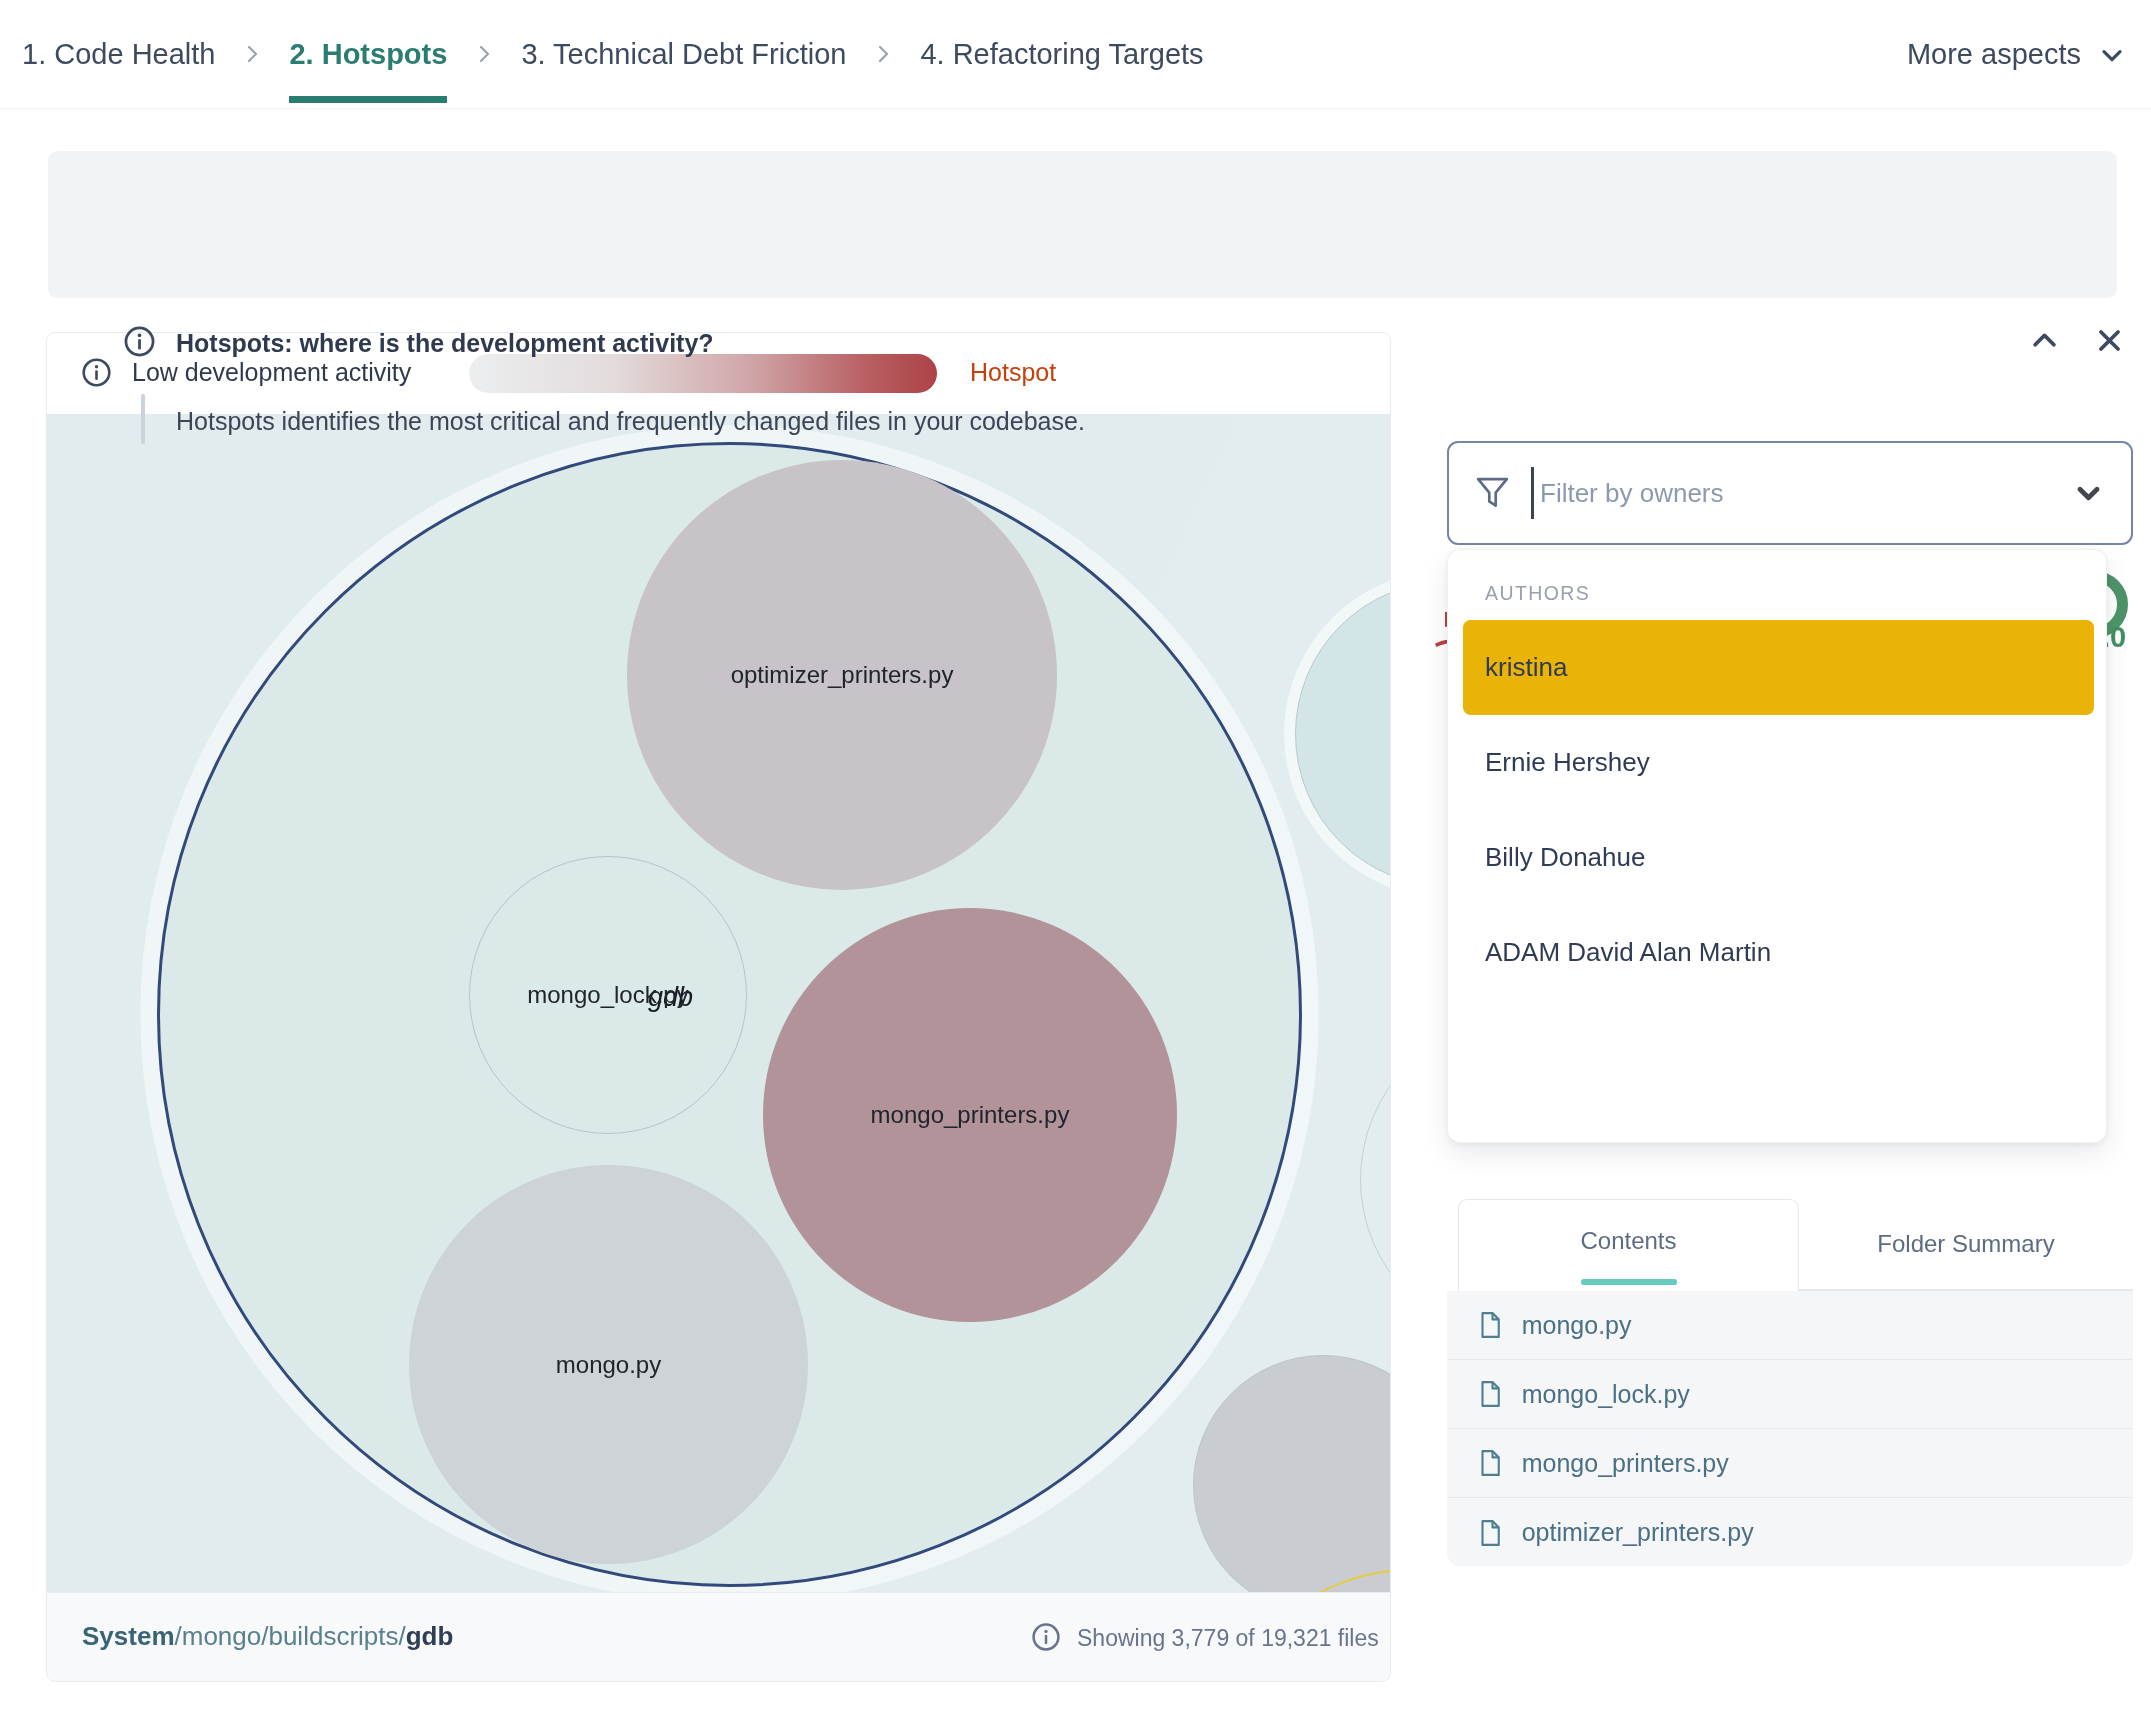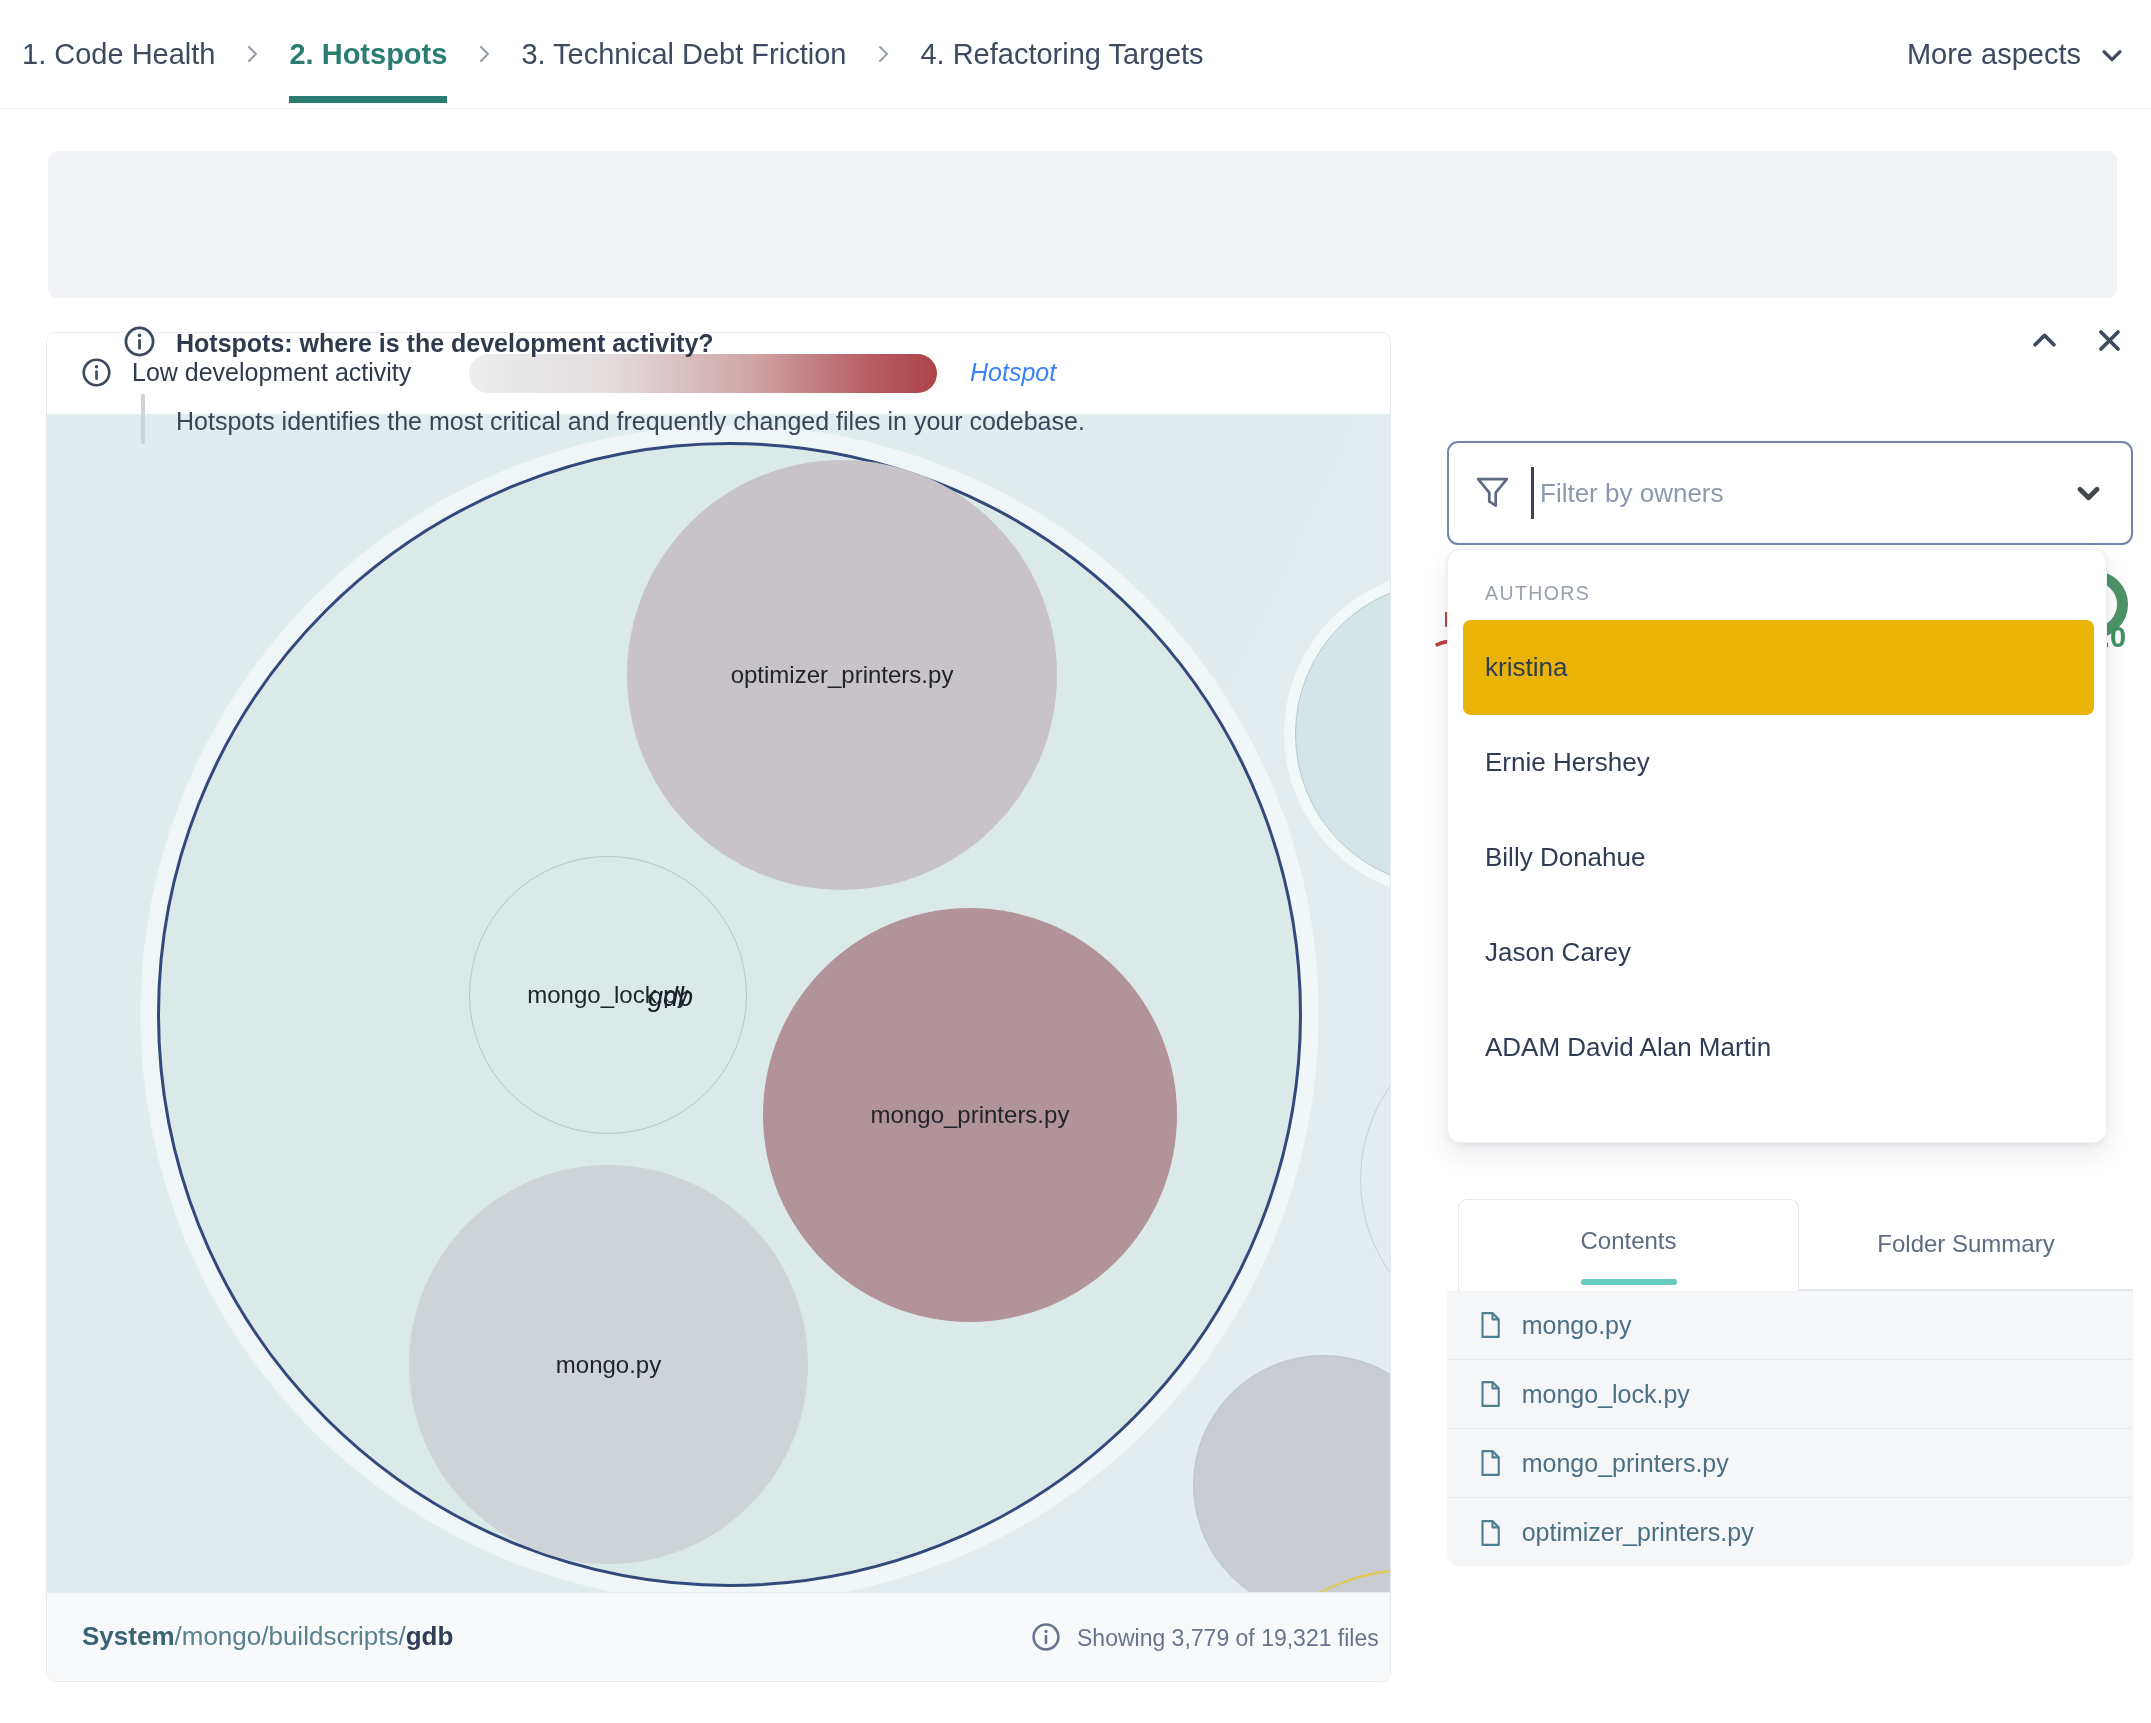--- a/index.html
+++ b/index.html
@@ -29,21 +29,21 @@
   .banner-btn.close{left:2041px;}
 
   
   .map-card{position:absolute;left:46px;top:332px;width:1345px;height:1350px;background:#ffffff;
             border:1.4px solid #e7eaee;border-radius:9.3px;box-sizing:border-box;overflow:hidden;z-index:1;padding-left:27px;}
   .legend-row{position:absolute;left:0;top:0;width:100%;height:81px;background:#ffffff;}
   .legend-info{position:absolute;left:33px;top:23px;width:33px;height:33px;color:#3d4a5f;}
   .legend-low{position:absolute;left:85px;top:25px;font-size:25px;color:#2f3a4e;}
   .legend-pill{position:absolute;left:422px;top:21.3px;width:468px;height:39px;border-radius:19.5px;
                background:linear-gradient(90deg,#eceeef 0%,#e3dcdd 30%,#d0a6a8 60%,#b85f62 85%,#ad4348 100%);}
-  .legend-high{position:absolute;left:923px;top:25px;font-size:25px;color:#3b82f6;font-style:italic;}
+  .legend-high{position:absolute;left:923px;top:25px;font-size:25px;color:#c2410c;}
 
   .map-area{position:absolute;left:0;top:81px;width:1345px;height:1178px;overflow:hidden;
             background:linear-gradient(115deg,#e1ecee 55%,#e3edf0 70%);}
   .bubble{position:absolute;border-radius:50%;display:flex;align-items:center;justify-content:center;box-sizing:border-box;}
   .bubble .blabel{font-size:24px;color:#20252b;}
   .b-folder{left:110px;top:28px;width:1145px;height:1145px;background:#dbe9e9;
             border:3.7px solid #31497b;box-shadow:0 0 0 16.7px rgba(255,255,255,.5);}
   .b-optimizer{left:580px;top:46px;width:430px;height:430px;background:#c7c3c8;}
   .b-lock{left:422px;top:442px;width:278px;height:278px;background:transparent;border:1.4px solid #b7c5ca;}
   .b-printers{left:716px;top:494px;width:414px;height:414px;background:#b29399;}
@@ -246,21 +246,20 @@
         <path d="M2 20c2-1 4-2 7-2"></path>
       </svg>
   </span>
 
   <div class="dropdown">
     <div class="dd-label">AUTHORS</div>
     <div class="dd-list">
       <div class="dd-row hl">kristina</div>
       <div class="dd-row">Ernie Hershey</div>
       <div class="dd-row">Billy Donahue</div>
-      <div class="dd-row">Jason Carey</div>
       <div class="dd-row">ADAM David Alan Martin</div>
     </div>
   </div>
 
   <div class="tab-card">
     <span class="tlabel">Contents</span>
     <span class="tab-underline"></span>
   </div>
   <div class="tab-inactive">Folder Summary</div>
   <div class="tab-baseline"></div>

